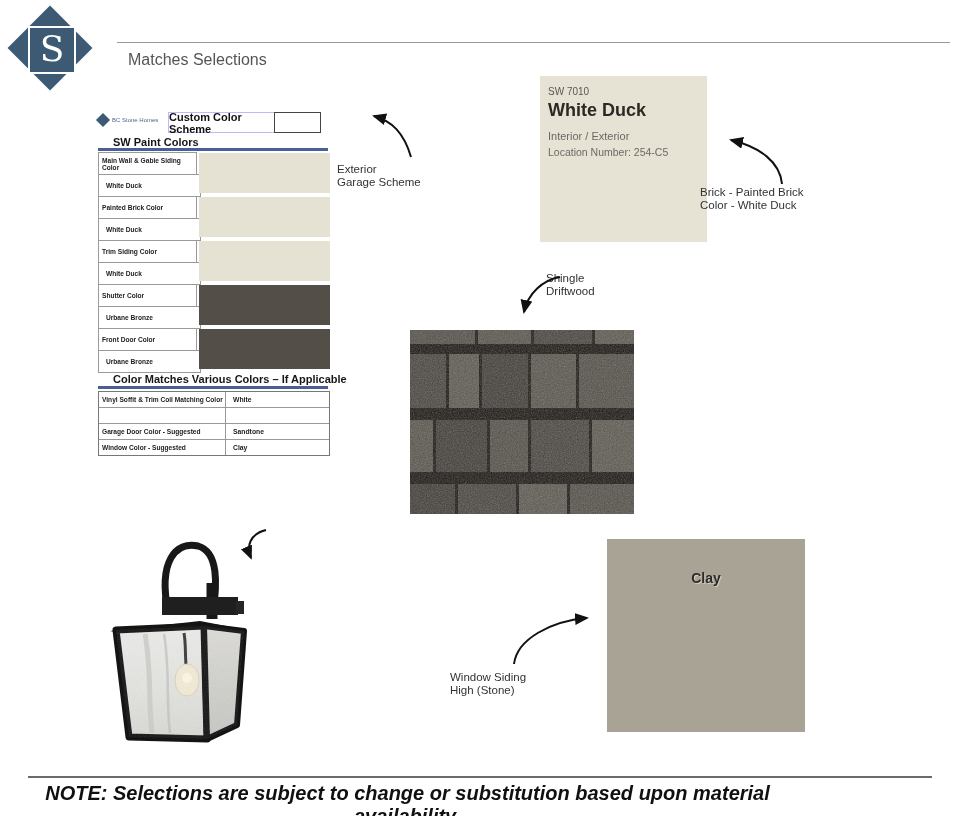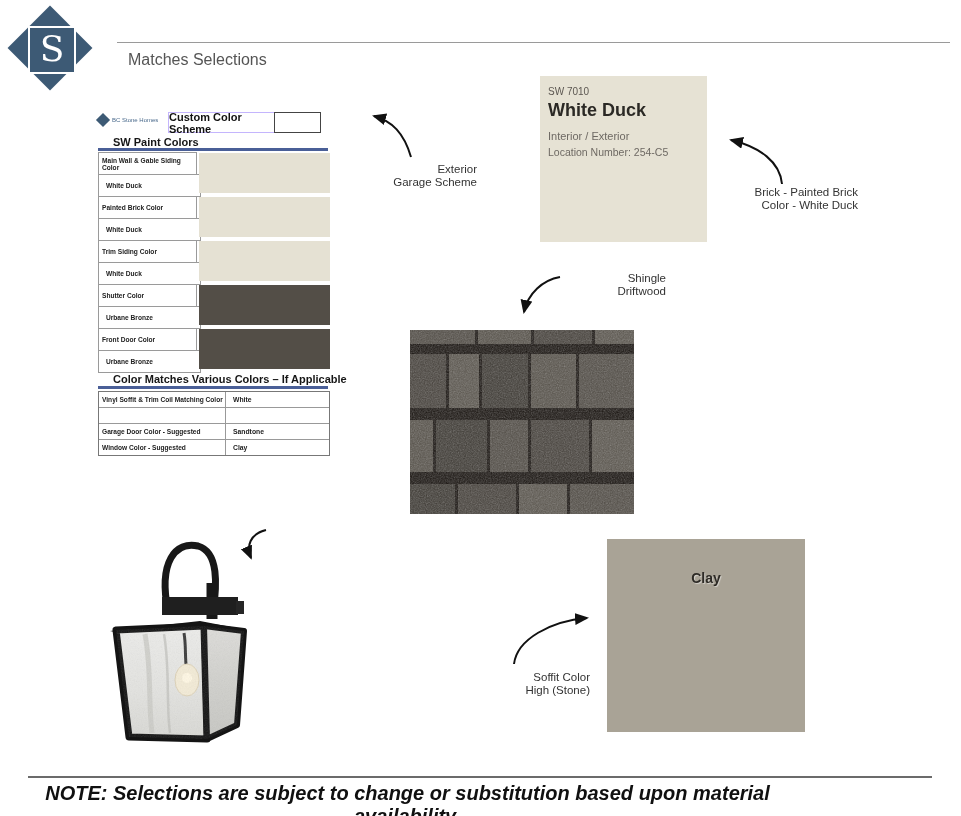--- a/index.html
+++ b/index.html
@@ -39,21 +39,21 @@
   .chip{position:absolute;left:540px;top:76px;width:167px;height:166px;padding:10px 0 0 8px;box-sizing:border-box;}
   .chip .code{font-size:10px;color:#5c5751;}
   .chip .name{font-size:18px;font-weight:bold;color:#2b2925;margin-top:3px;}
   .chip .usage{font-size:11px;color:#6e6963;margin-top:9px;}
   .chip .loc{font-size:10.5px;color:#6e6963;margin-top:4px;}
   
   .clay{position:absolute;left:607px;top:539px;width:198px;height:193px;}
   .clay .clay-label{position:absolute;left:0;top:31px;width:100%;text-align:center;font-size:14px;font-weight:bold;color:#2e2b26;
                     text-shadow:1px 1px 1px rgba(255,255,255,.5);}
   
-  .ann{position:absolute;text-align:right;font-size:11.5px;line-height:1.15;color:#333;}
+  .ann{position:absolute;text-align:left;font-size:11.5px;line-height:1.15;color:#333;}
   .ann-scheme{left:337px;top:163px;width:140px;}
   .ann-brick{left:700px;top:186px;width:158px;}
   .ann-shingle{left:546px;top:272px;width:120px;}
   .ann-sconce{left:244px;top:517px;width:140px;}
   .ann-window{left:450px;top:671px;width:140px;}
   .arrow-layer{position:absolute;left:0;top:0;width:961px;height:816px;pointer-events:none;}
   
   .shingle{position:absolute;left:410px;top:330px;width:224px;height:184px;background:#18130f;overflow:hidden;}
   .srow{display:flex;gap:3px;}
   .srow.r1{height:14px;margin-bottom:10px;}
@@ -234,21 +234,21 @@
   </div>
   <div class="ann ann-brick">
     <div>Brick - Painted Brick</div>
     <div>Color - White Duck</div>
   </div>
   <div class="ann ann-shingle">
     <div>Shingle</div>
     <div>Driftwood</div>
   </div>
   <div class="ann ann-window">
-    <div>Soffit Color</div>
+    <div>Window Siding</div>
     <div>High (Stone)</div>
   </div>
 
   <svg class="arrow-layer">
     <defs>
       <marker id="ah" markerWidth="9" markerHeight="8" refX="6" refY="3" orient="auto" markerUnits="strokeWidth">
         <path d="M0,0 L7,3 L0,6 Z" fill="#111"></path>
       </marker>
     </defs>
     <path d="M 411,157 C 404,133 392,121 374,116" fill="none" stroke="#111" stroke-width="2" marker-end="url(#ah)"></path>

